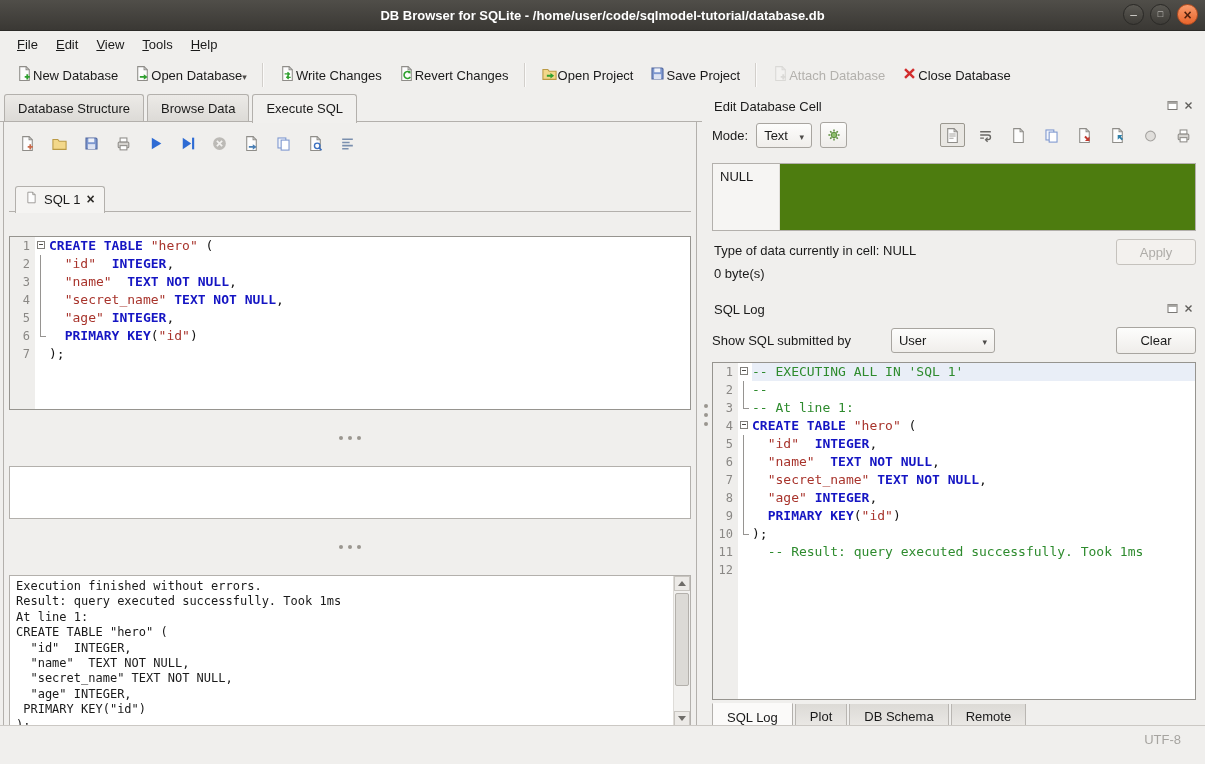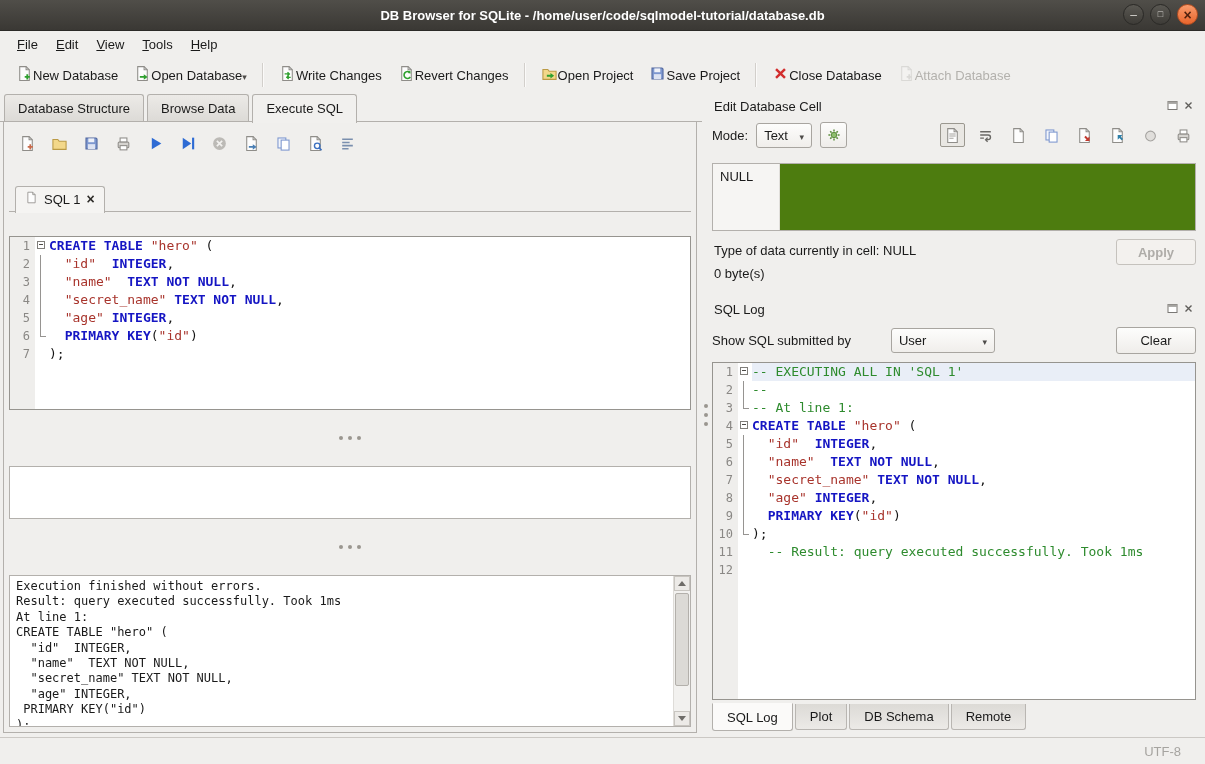--- a/index.html
+++ b/index.html
@@ -100,30 +100,30 @@
   .cico{width:25px;height:24px;display:flex;align-items:center;justify-content:center;border-radius:2px;box-sizing:border-box;}
   .cico.active{border:1px solid #9a978f;background:#e9e7e3;}
   .celledit{flex:0 0 66px;border:1px solid #b3b0ac;background:#4d7c0f;position:relative;margin-top:11px;}
   .cellgutter{position:absolute;left:0;top:0;bottom:0;width:66px;background:#f6f5f3;border-right:1px solid #e0deda;}
   .cellvalue{position:absolute;left:7px;top:5px;font-size:13px;}
   .cellinfo{flex:0 0 64px;position:relative;}
   .typeinfo{position:absolute;left:2px;top:12px;}
   .sizeinfo{position:absolute;left:2px;top:35px;}
   .btn{background:linear-gradient(#fdfdfc,#efedea);border:1px solid #a8a5a0;border-radius:3px;font-size:13px;
     display:flex;align-items:center;justify-content:center;box-sizing:border-box;}
-  .applybtn{position:absolute;right:0;top:8px;width:80px;height:26px;color:#aeaca8;border-color:#c5c2bd;background:#f3f1ee;font-weight:bold;}
+  .applybtn{position:absolute;right:0;top:8px;width:80px;height:26px;color:#aeaca8;border-color:#c5c2bd;background:#f3f1ee;}
   .filterrow{height:38px;display:flex;align-items:center;}
   .clearbtn{width:80px;height:27px;}
   .logarea{flex:1;border:1px solid #96948f;margin-top:3px;}
   .docktabs{flex:0 0 30px;display:flex;align-items:flex-start;gap:2px;padding-top:4px;margin-bottom:3px;}
   .dtab{padding:5px 14px;background:linear-gradient(#dcdad6,#eceae7);border:1px solid #b9b6b2;border-top:none;border-radius:0 0 3px 3px;}
   .dtab.active{background:#fbfaf9;border:1px solid #b3b0ac;border-top:1px solid #fbfaf9;margin-top:-1px;padding-top:6px;}
 
   
-  .statusbar{position:absolute;left:0;right:0;bottom:0;height:27px;background:#f0efed;border-top:1px solid #cbc8c4;
+  .statusbar{position:absolute;left:0;right:0;bottom:12px;height:27px;background:#f0efed;border-top:1px solid #cbc8c4;
     display:flex;align-items:center;justify-content:flex-end;padding-right:24px;color:#a6a4a0;box-sizing:border-box;}
 </style>
 </head>
 <body>
 
 <div class="window">
 
   <div class="titlebar">
     <span class="title">DB Browser for SQLite - /home/user/code/sqlmodel-tutorial/database.db</span>
     <div class="winbtns">
@@ -188,35 +188,35 @@
     </div>
     <div class="tbtn">
       <span><svg width="17" height="17" viewBox="0 0 16 16">
             <path d="M2.8 2.8h9.4l1 1v9.4H2.8z" fill="#7d97cf" stroke="#51679e"></path>
             <rect x="5" y="3.2" width="5.6" height="3.6" fill="#eef1f8"></rect>
             <rect x="4.6" y="8.6" width="6.8" height="4.6" fill="#dde3f2"></rect>
           </svg></span>
       <span class="lbl">Save Project</span>
     </div>
     <div class="tsep"></div>
-    <div class="tbtn">
-      <span><svg width="17" height="17" viewBox="0 0 16 16">
-            <path d="M3.8 3.8l8.4 8.4M12.2 3.8 3.8 12.2" stroke="#d22d2d" stroke-width="2.3"></path>
-          </svg></span>
-      <span class="lbl">Close Database</span>
-    </div>
     <div class="tbtn disabled">
       <span><svg width="17" height="17" viewBox="0 0 16 16">
             <g opacity="0.5">
               <path d="M3.5 1.5h6l3 3v10h-9z" fill="#fdfdfd" stroke="#8f8d89"></path>
               <path d="M9.5 1.5v3h3" fill="none" stroke="#8f8d89"></path>
               <path d="M10.6 8.8v4.8M8.2 11.2h4.8" stroke="#8f8d89" stroke-width="1.7" fill="none"></path>
             </g>
           </svg></span>
       <span class="lbl">Attach Database</span>
+    </div>
+    <div class="tbtn">
+      <span><svg width="17" height="17" viewBox="0 0 16 16">
+            <path d="M3.8 3.8l8.4 8.4M12.2 3.8 3.8 12.2" stroke="#d22d2d" stroke-width="2.3"></path>
+          </svg></span>
+      <span class="lbl">Close Database</span>
     </div>
   </div>
 
   <div class="workspace">
 
     <div class="left-panel">
       <div class="maintabs">
         <span class="mtab">Database Structure</span>
         <span class="mtab">Browse Data</span>
         <span class="mtab active">Execute SQL</span>

